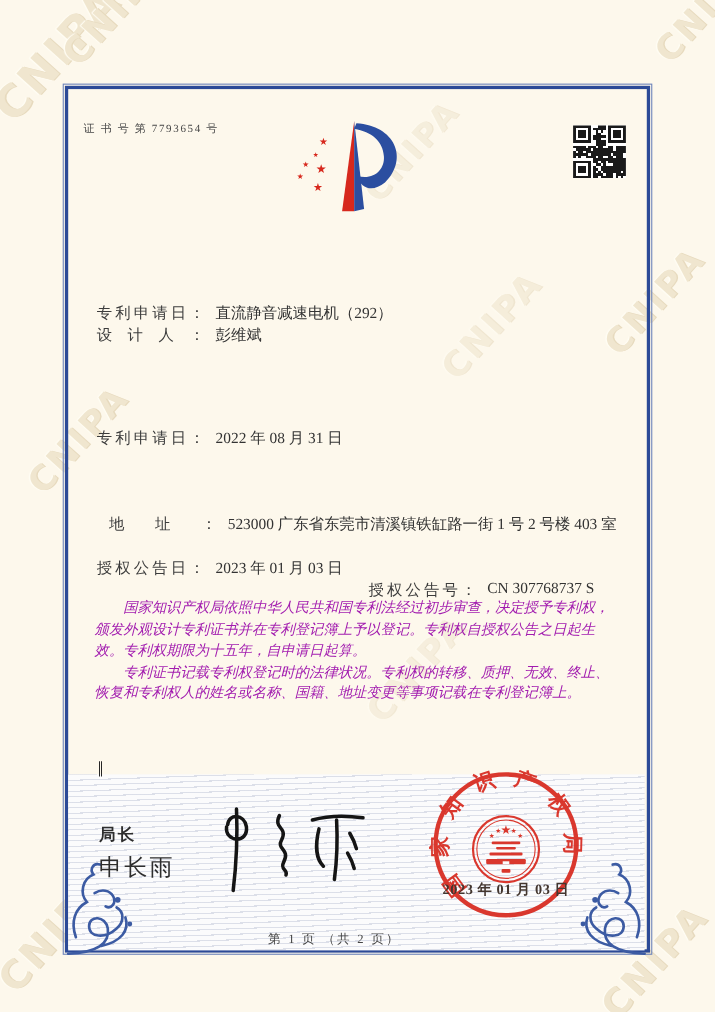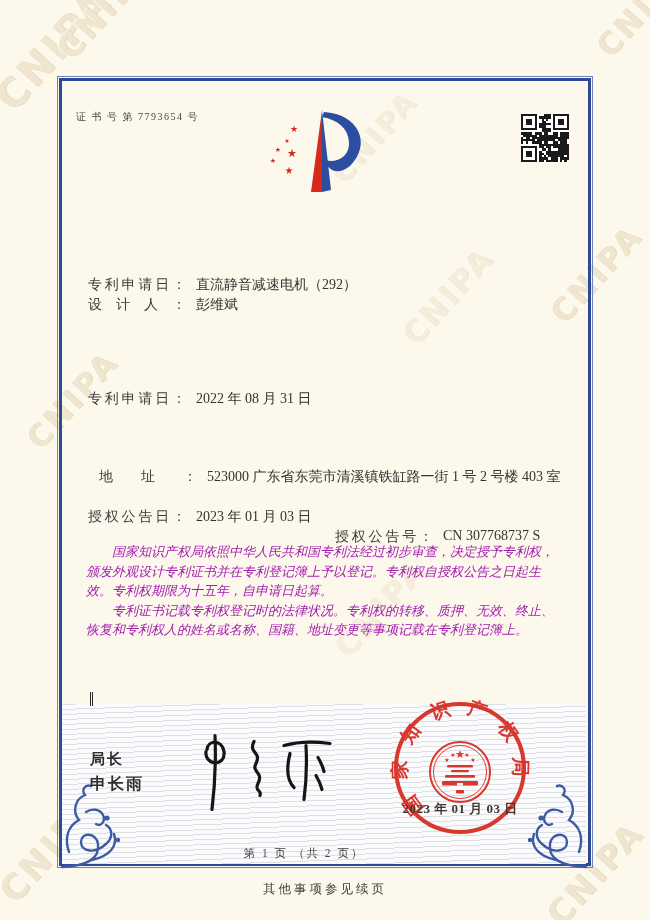--- a/index.html
+++ b/index.html
@@ -65,21 +65,21 @@
   .pair2{position:absolute;left:247px;top:0;margin-top:20px;}
   
   .body-text{
     position:absolute;left:86px;top:542px;width:478px;
     font-size:13px;line-height:19.5px;color:#a21caf;font-style:italic;
   }
   .body-text p{margin:0;text-indent:2em;}
   
   .barcode{position:absolute;left:90px;top:692px;width:172px;height:14px;}
   .signer-title{position:absolute;left:90px;top:750px;font-size:15px;letter-spacing:2px;color:#2e2e2e;font-weight:600;}
-  .signer-name{position:absolute;left:90px;top:774px;font-size:16px;letter-spacing:2px;color:#2e2e2e;font-weight:700;}
+  .signer-name{position:absolute;left:90px;top:774px;font-size:21px;letter-spacing:2px;color:#2e2e2e;font-weight:400;}
   .autograph{position:absolute;left:188px;top:728px;width:160px;height:88px;}
   .seal{position:absolute;left:390px;top:698px;width:140px;height:140px;}
   .seal-date{
     position:absolute;left:385px;top:800px;width:150px;text-align:center;
     font-size:13px;font-weight:600;letter-spacing:.5px;color:#43362f;
   }
   .pagination{
     position:absolute;left:57px;top:846px;width:494px;text-align:center;
     font-size:11.5px;letter-spacing:2px;color:#444;
   }
@@ -423,15 +423,14 @@
         <rect x="55" y="77" width="30" height="2.8" rx="1"></rect>
         <rect x="52" y="83" width="36" height="4.6" rx="1"></rect>
         <rect x="66" y="92" width="8" height="3.4" rx="1"></rect>
       </g>
       <rect x="67" y="85" width="6" height="2.6" fill="#fbfbfc"></rect>
     </g>
   </svg>
   <div class="seal-date">2023 年 01 月 03 日</div>
 
   <div class="pagination">第 1 页 （共 2 页）</div>
-  <div class="note">其他事项参见续页</div>
 
 </div>
 
 </body></html>

